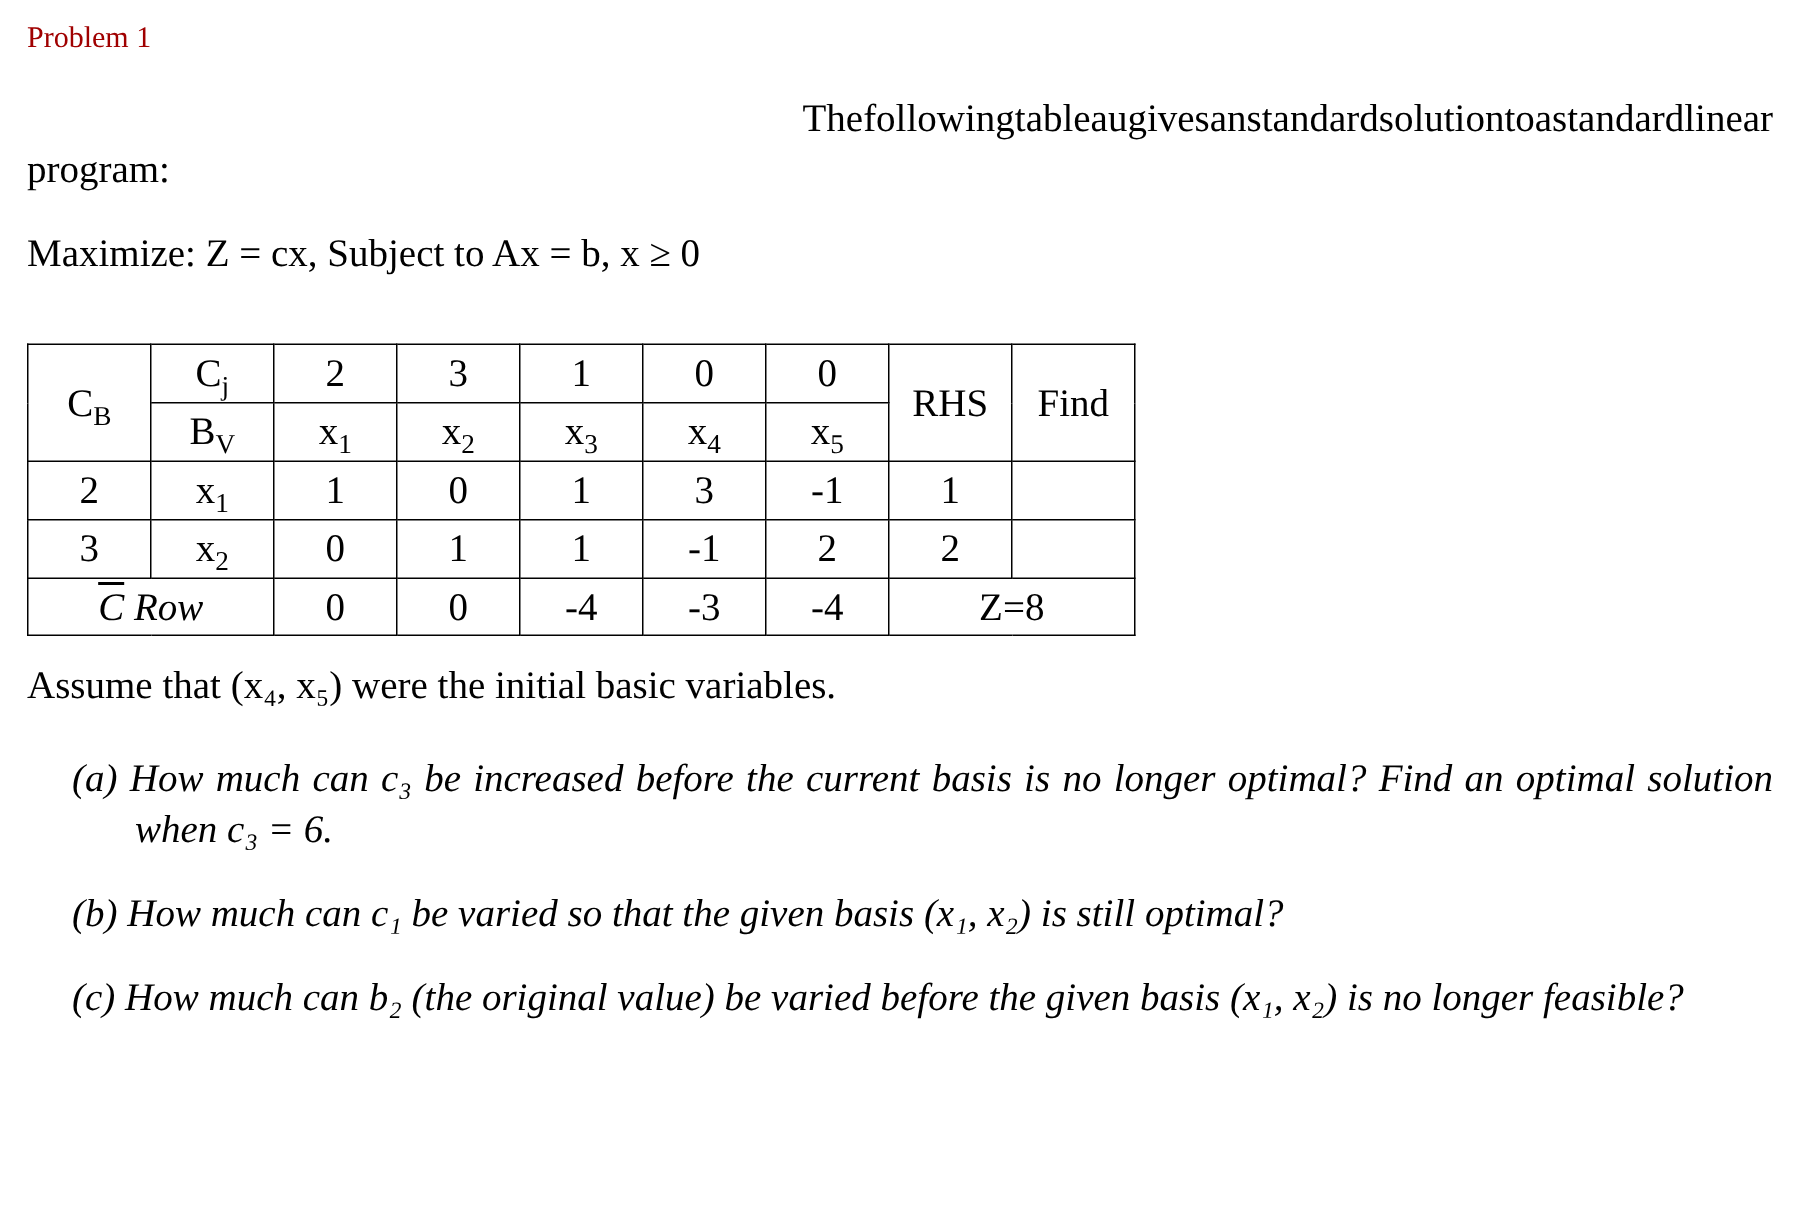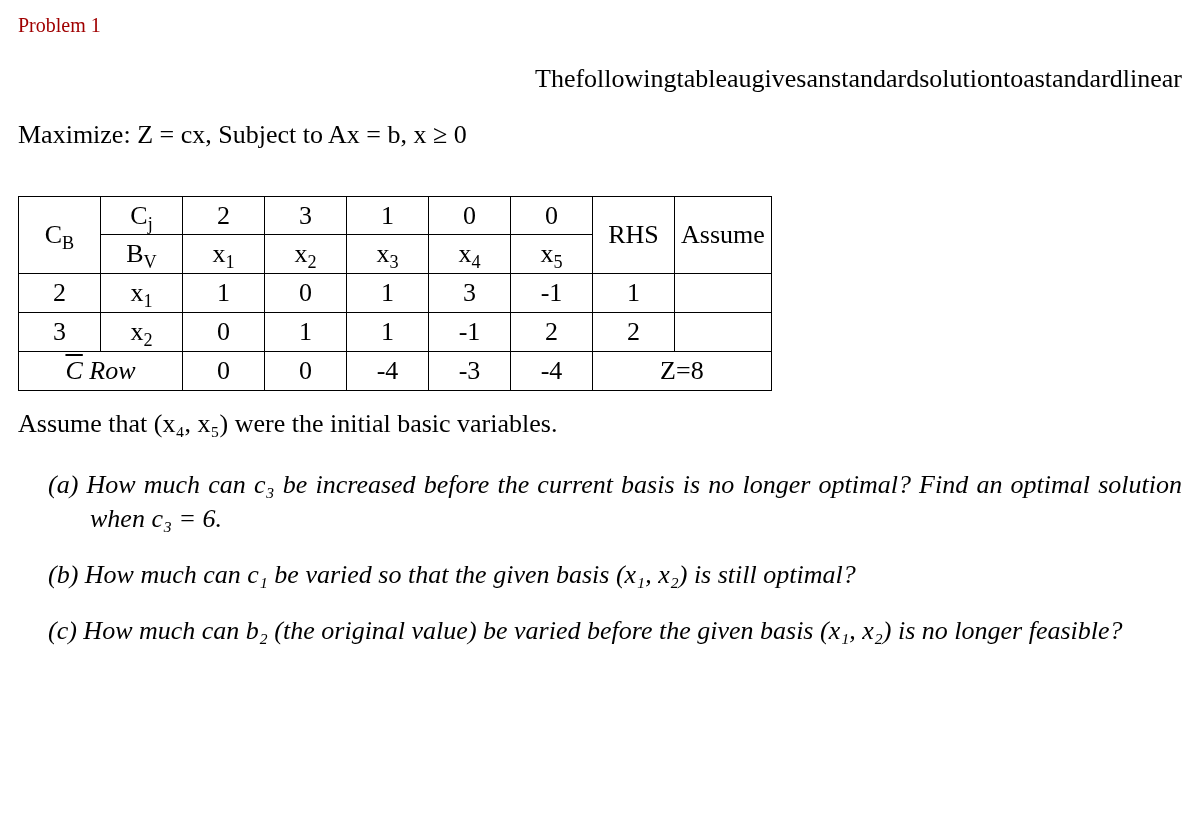--- a/index.html
+++ b/index.html
@@ -93,36 +93,37 @@
     <span>tableau</span>
     <span>gives</span>
     <span>an</span>
     <span>standard</span>
     <span>solution</span>
     <span>to</span>
     <span>a</span>
     <span>standard</span>
     <span>linear</span>
   </div>
+  <div>program:</div>
 </div>
 
 <p class="maximize">Maximize: Z = cx, Subject to Ax = b, x ≥ 0</p>
 
 <table class="tableau">
   <tbody>
       <tr>
     <td class="narrow" rowspan="2"><span>C</span><span class="sub">B</span></td>
     <td class="narrow"><span>C</span><span class="sub">j</span></td>
     <td>2</td>
     <td>3</td>
     <td>1</td>
     <td>0</td>
     <td>0</td>
     <td class="rhs" rowspan="2">RHS</td>
-    <td class="ratio" rowspan="2">Assume</td>
+    <td class="ratio" rowspan="2">Find</td>
   </tr>
   <tr>
     <td class="narrow"><span>B</span><span class="sub">V</span></td>
     <td><span>x</span><span class="sub">1</span></td>
     <td><span>x</span><span class="sub">2</span></td>
     <td><span>x</span><span class="sub">3</span></td>
     <td><span>x</span><span class="sub">4</span></td>
     <td><span>x</span><span class="sub">5</span></td>
   </tr>
   <tr>

